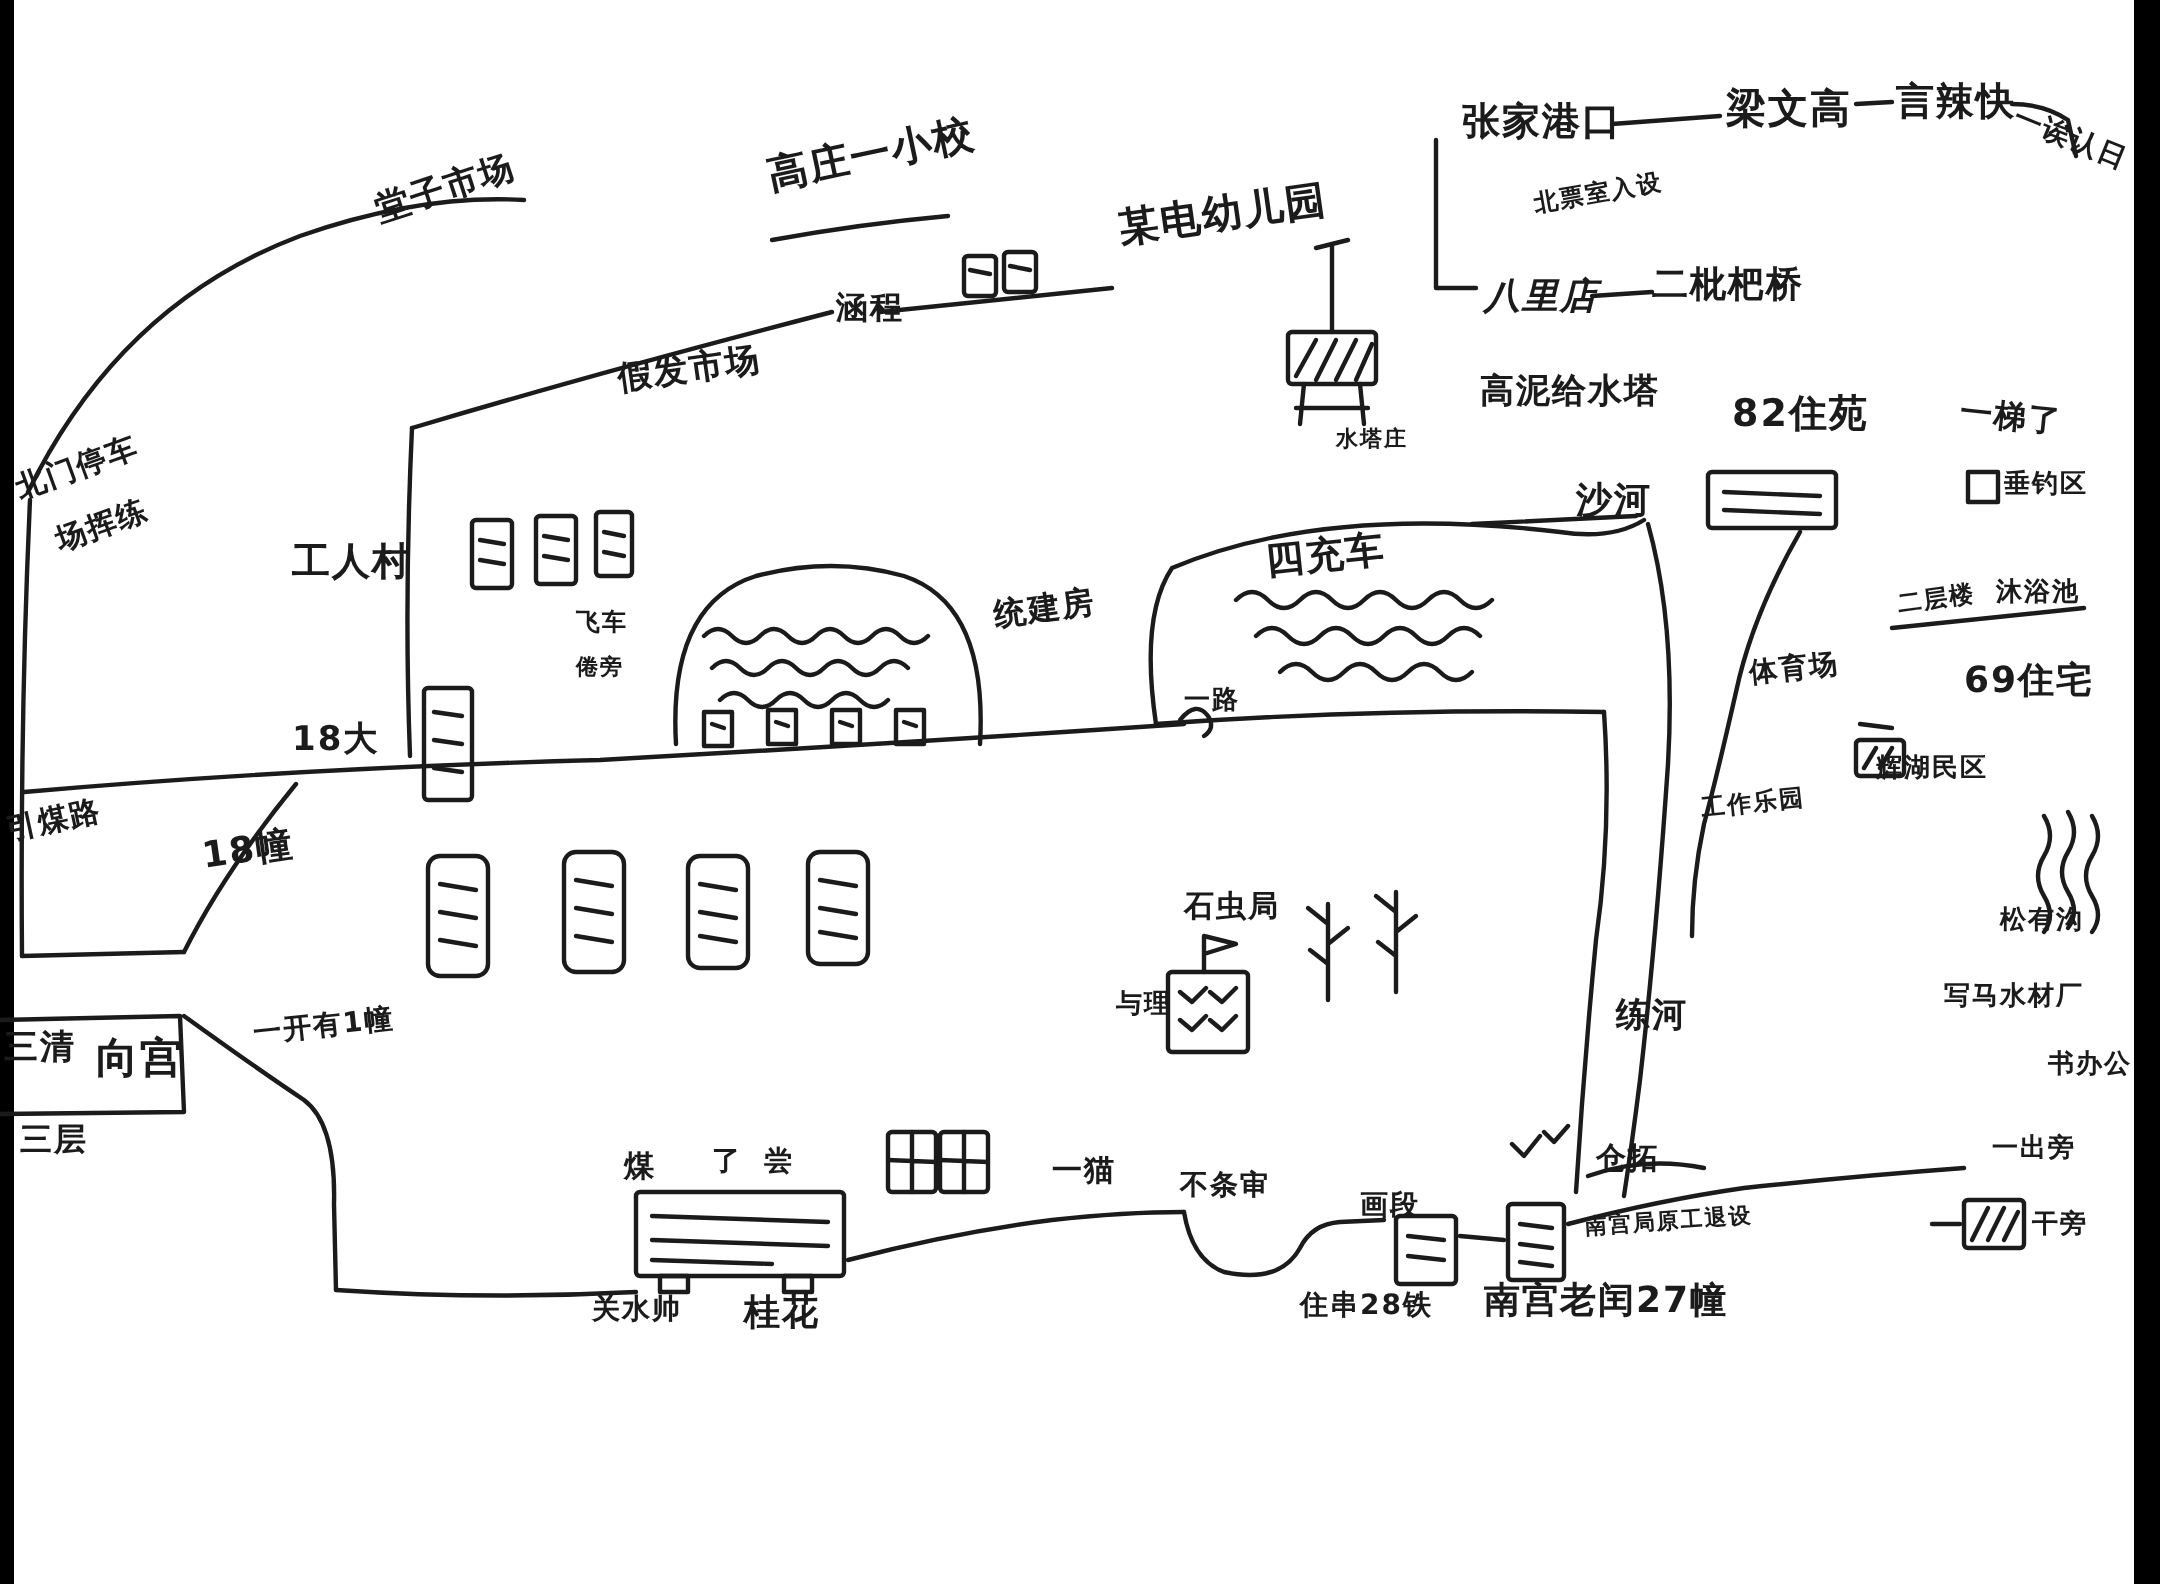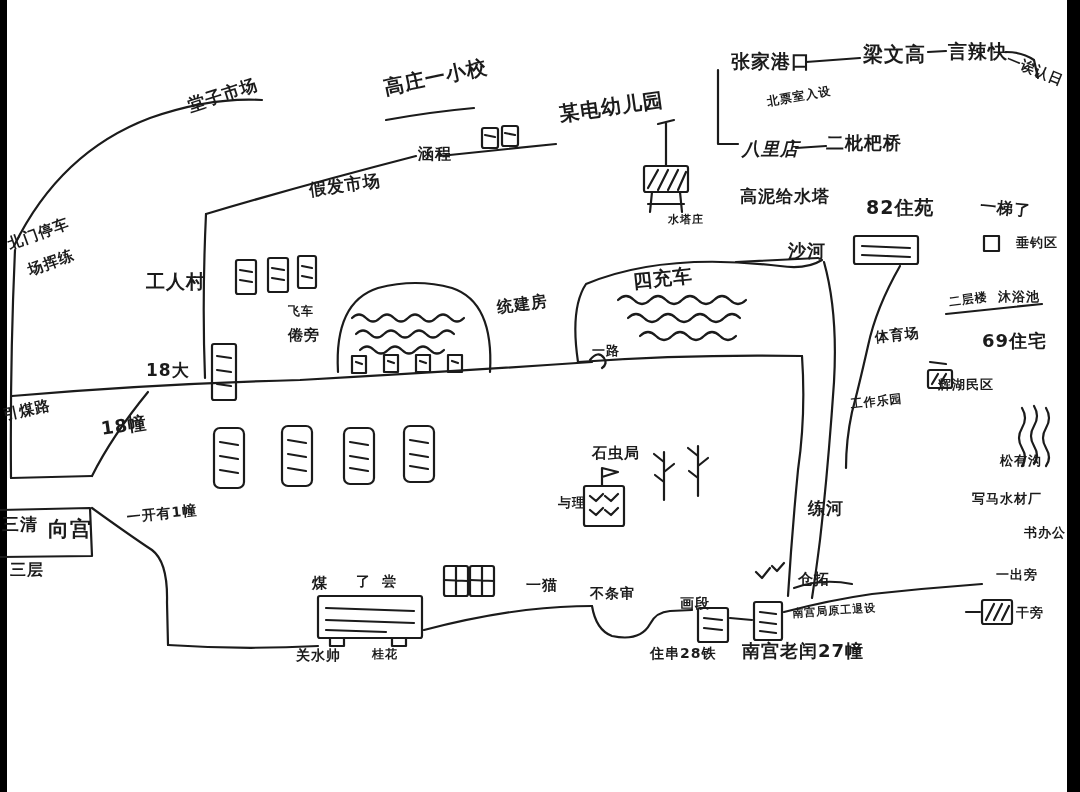--- a/index.html
+++ b/index.html
@@ -202,28 +202,28 @@
       <div class="lbl" style="left: 948px; top: 42px; font-size: 19px;">言辣快</div>
       <div class="lbl" style="left: 1010px; top: 52px; font-size: 14px; transform: rotate(22deg);">一诶认日</div>
       <div class="lbl" style="left: 766px; top: 96px; font-size: 12px; transform: rotate(-10deg);">北票室入设</div>
       <div class="lbl" style="left: 742px; top: 140px; font-size: 18px; font-style: italic;">八里店</div>
       <div class="lbl" style="left: 826px; top: 134px; font-size: 18px;">二枇杷桥</div>
       <div class="lbl" style="left: 692px; top: 188px; font-size: 17px; margin-left: 48px;">高泥给水塔</div>
       <div class="lbl" style="left: 668px; top: 214px; font-size: 11px;">水塔庄</div>
       <div class="lbl" style="left: 744px; top: 242px; font-size: 18px; margin-left: 44px;">沙河</div>
       <div class="lbl" style="left: 866px; top: 198px; font-size: 19px;">82住苑</div>
       <div class="lbl" style="left: 981px; top: 198px; font-size: 16px; transform: rotate(6deg);">一梯了</div>
-      <div class="lbl" style="left: 1002px; top: 236px; font-size: 13px; margin-left: 14px;">垂钓区</div>
+      <div class="lbl" style="left: 1002px; top: 236px; font-size: 13px;">垂钓区</div>
       <div class="lbl" style="left: 632px; top: 272px; font-size: 19px; transform: rotate(-6deg);">四充车</div>
       <div class="lbl" style="left: 6px; top: 238px; font-size: 15px; transform: rotate(-20deg);">北门停车</div>
       <div class="lbl" style="left: 26px; top: 264px; font-size: 15px; transform: rotate(-20deg);">场挥练</div>
       <div class="lbl" style="left: 308px; top: 182px; font-size: 17px; transform: rotate(-8deg);">假发市场</div>
       <div class="lbl" style="left: 146px; top: 272px; font-size: 19px;">工人村</div>
       <div class="lbl" style="left: 288px; top: 305px; font-size: 12px;">飞车</div>
-      <div class="lbl" style="left: 288px; top: 328px; font-size: 15px; text-align: right;">倦旁</div>
+      <div class="lbl" style="left: 288px; top: 328px; font-size: 11px; text-align: right;">倦旁</div>
       <div class="lbl" style="left: 496px; top: 300px; font-size: 16px; transform: rotate(-8deg);">统建房</div>
       <div class="lbl" style="left: 146px; top: 362px; font-size: 17px;">18大</div>
       <div class="lbl" style="left: 100px; top: 420px; font-size: 18px; transform: rotate(-8deg);">18幢</div>
       <div class="lbl" style="left: 592px; top: 344px; font-size: 13px;">一路</div>
       <div class="lbl" style="left: 2px; top: 408px; font-size: 15px; transform: rotate(-12deg);">引煤路</div>
       <div class="lbl" style="left: 2px; top: 516px; font-size: 17px;">三清</div>
       <div class="lbl" style="left: 48px; top: 518px; font-size: 21px;">向宫</div>
       <div class="lbl" style="left: 10px; top: 562px; font-size: 16px;">三层</div>
       <div class="lbl" style="left: 126px; top: 510px; font-size: 14px; transform: rotate(-6deg);">一开有1幢</div>
       <div class="lbl" style="left: 592px; top: 446px; font-size: 15px;">石虫局</div>
@@ -237,21 +237,21 @@
       <div class="lbl" style="left: 850px; top: 398px; font-size: 12px; transform: rotate(-6deg);">工作乐园</div>
       <div class="lbl" style="left: 1000px; top: 454px; font-size: 13px;">松有沟</div>
       <div class="lbl" style="left: 972px; top: 492px; font-size: 13px;">写马水材厂</div>
       <div class="lbl" style="left: 1024px; top: 526px; font-size: 13px;">书办公</div>
       <div class="lbl" style="left: 996px; top: 568px; font-size: 13px;">一出旁</div>
       <div class="lbl" style="left: 1016px; top: 606px; font-size: 13px;">干旁</div>
       <div class="lbl" style="left: 312px; top: 576px; font-size: 15px;">煤</div>
       <div class="lbl" style="left: 356px; top: 574px; font-size: 14px;">了</div>
       <div class="lbl" style="left: 382px; top: 574px; font-size: 14px;">尝</div>
       <div class="lbl" style="left: 296px; top: 648px; font-size: 14px;">关水帅</div>
-      <div class="lbl" style="left: 372px; top: 648px; font-size: 12px; text-align: center;">桂花</div>
+      <div class="lbl" style="left: 372px; top: 648px; font-size: 18px; text-align: center;">桂花</div>
       <div class="lbl" style="left: 526px; top: 578px; font-size: 15px;">一猫</div>
       <div class="lbl" style="left: 590px; top: 586px; font-size: 14px;">不条审</div>
       <div class="lbl" style="left: 680px; top: 596px; font-size: 14px;">画段</div>
       <div class="lbl" style="left: 650px; top: 646px; font-size: 14px;">住串28铁</div>
       <div class="lbl" style="left: 742px; top: 642px; font-size: 18px;">南宫老闰27幢</div>
       <div class="lbl" style="left: 792px; top: 608px; font-size: 11px; transform: rotate(-4deg);">南宫局原工退设</div>
       <div class="lbl" style="left: 798px; top: 572px; font-size: 15px;">仓拓</div>
     </div>
 </div>
 

